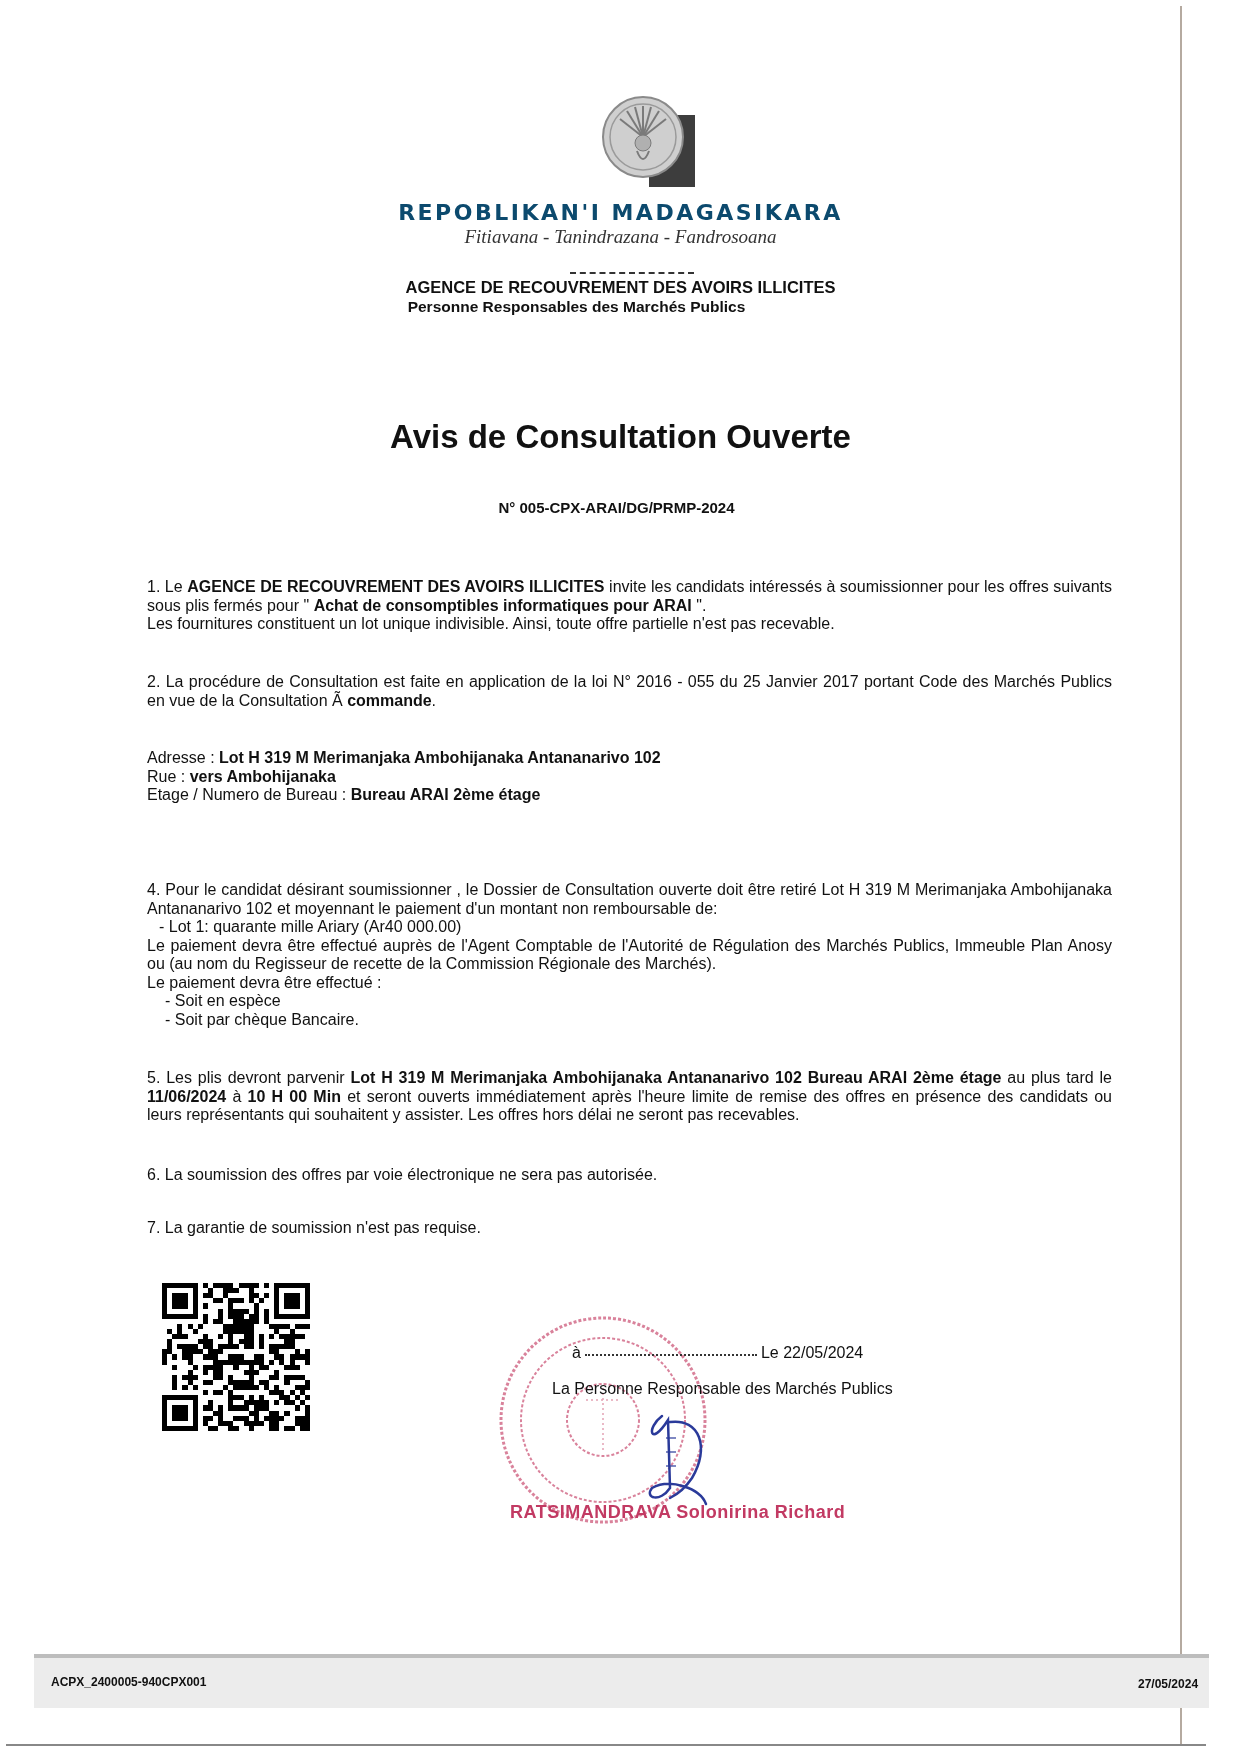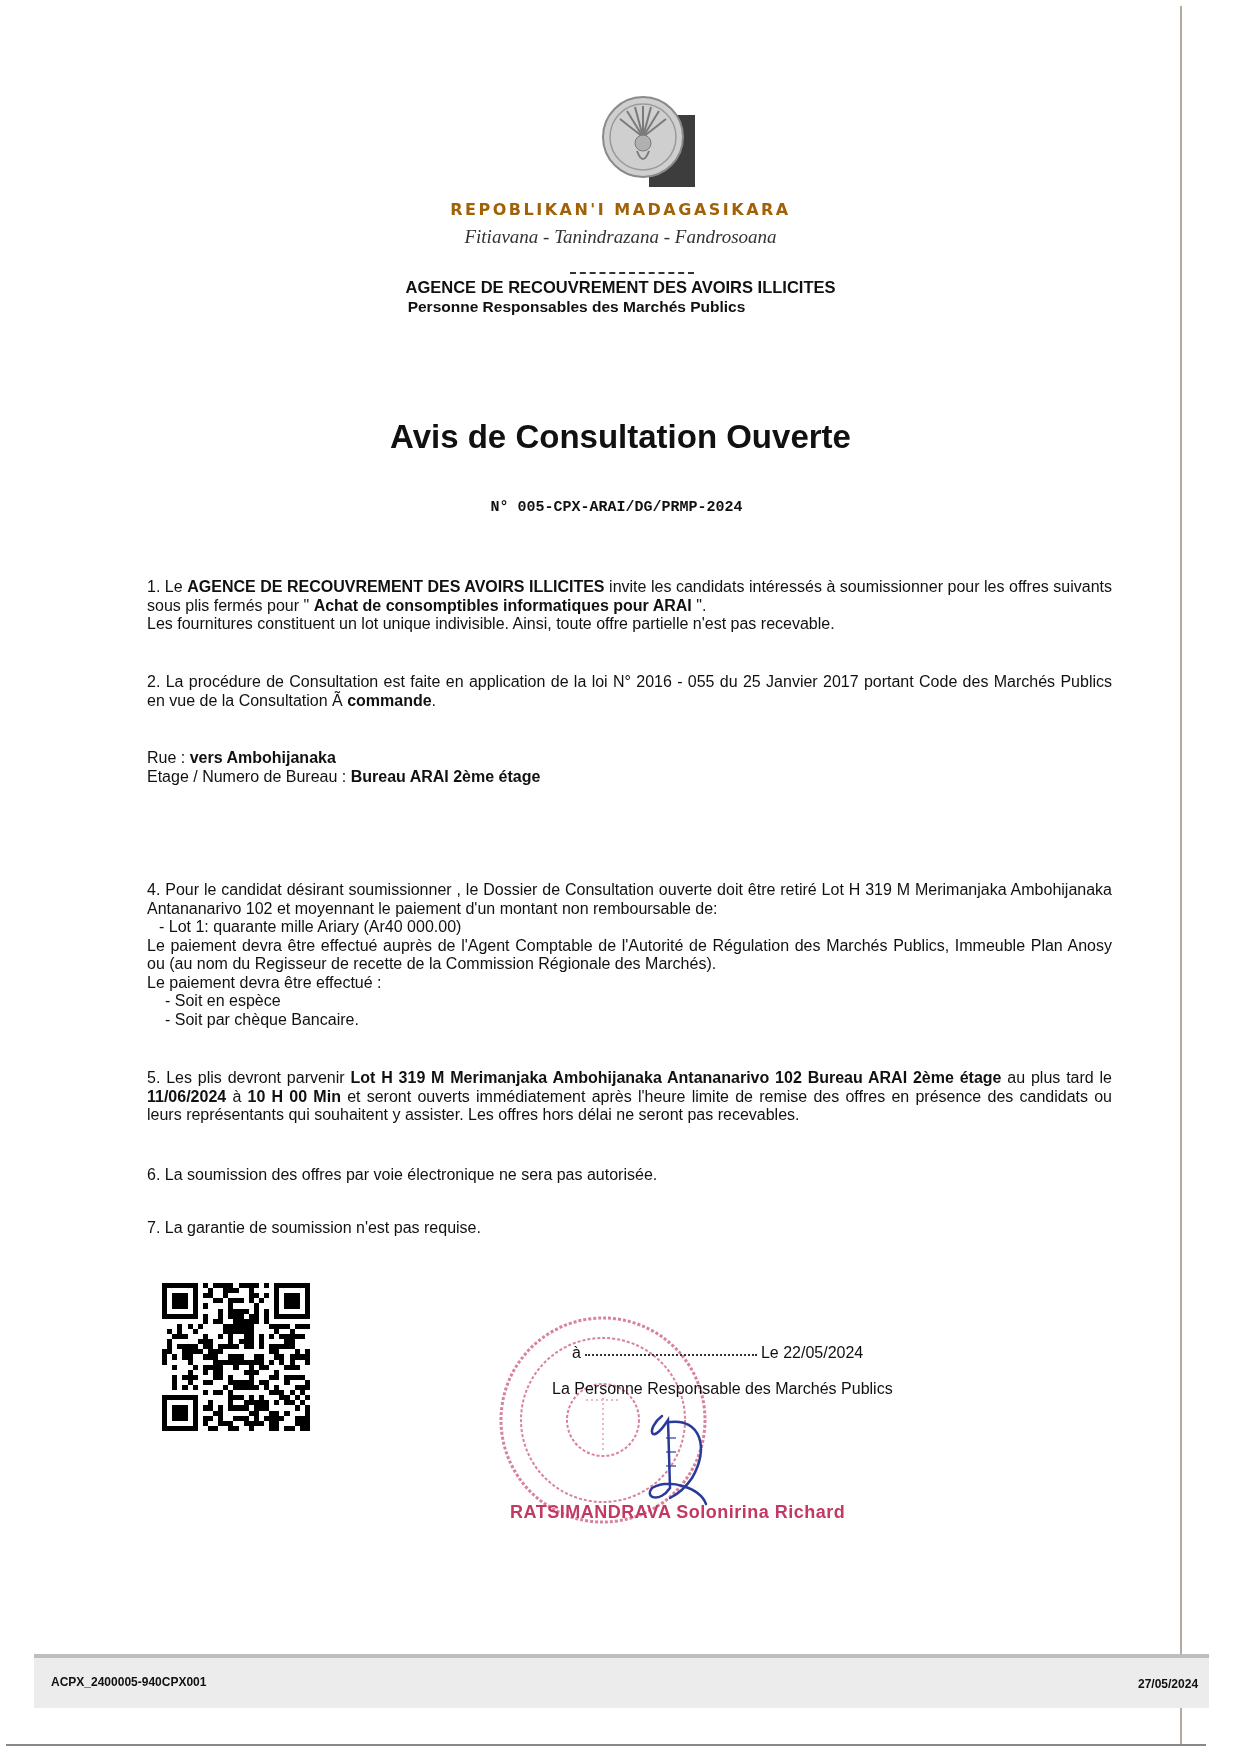--- a/index.html
+++ b/index.html
@@ -1,29 +1,29 @@
 <!DOCTYPE html>
 <html><head>
 <meta charset="utf-8">
 <style>
   html, body { margin: 0; padding: 0; background: #ffffff; }
   body { width: 1241px; height: 1755px; position: relative; overflow: hidden;
          font-family: "Liberation Sans", sans-serif; color: #111; }
   .abs { position: absolute; }
   .edge-line { position: absolute; left: 1180px; top: 6px; width: 2px; height: 1740px; background: #b5aaa0; }
   .emblem { left: 597px; top: 93px; width: 100px; height: 96px; }
-  .rep { left: 0; width: 1241px; top: 200px; text-align: center; font-size: 16px; font-weight: bold;
-         letter-spacing: 2.5px; color: #a16207; font-family: "DejaVu Sans", sans-serif; }
+  .rep { left: 0; width: 1241px; top: 200px; text-align: center; font-size: 22px; font-weight: bold;
+         letter-spacing: 2.5px; color: #0c4a6e; font-family: "DejaVu Sans", sans-serif; }
   .motto { left: 0; width: 1241px; top: 226px; text-align: center; font-size: 19px; font-style: italic;
            font-family: "Liberation Serif", serif; color: #333; }
   .sep { left: 570px; top: 272px; width: 124px; height: 0; border-top: 2px dashed #333; }
   .agency { left: 0; width: 1241px; top: 278px; text-align: center; font-size: 16.5px; font-weight: bold; }
   .prmp { left: 0; width: 1153px; top: 298px; text-align: center; font-size: 15.5px; font-weight: bold; }
   .title { left: 0; width: 1241px; top: 418px; text-align: center; font-size: 33px; font-weight: bold; }
-  .ref { left: 0; width: 1233px; top: 499px; text-align: center; font-size: 15px; font-weight: bold; font-family: Liberation Mono, monospace; }
+  .ref { left: 0; width: 1233px; top: 499px; text-align: center; font-size: 15px; font-weight: bold; }
   .para { position: absolute; left: 147px; width: 965px; font-size: 16px; line-height: 18.5px; }
   .para p { margin: 0; }
   .b { font-weight: bold; }
   .indent { padding-left: 12px; }
   .just { text-align: justify; text-align-last: left; margin-top: 9px; }
   .qr { left: 162px; top: 1283px; width: 148px; height: 148px; }
   .stamp { left: 488px; top: 1310px; width: 230px; height: 220px; }
   .place-date { left: 572px; top: 1344px; font-size: 16px; }
   .dots { display: inline-block; width: 172px; border-bottom: 2px dotted #333; margin: 0 4px; vertical-align: 2px; }
   .role { left: 552px; top: 1380px; font-size: 16px; }
@@ -74,20 +74,21 @@
   <p>Les fournitures constituent un lot unique indivisible. Ainsi, toute offre partielle n'est pas recevable.</p>
 </div>
 
 <div class="para just" style="top:664px;">
   <p>
     <span>2. La procédure de Consultation est faite en application de la loi N° 2016 - 055 du 25 Janvier 2017 portant Code des Marchés Publics en vue de la Consultation Ã  </span><span class="b">commande</span><span>.</span>
   </p>
 </div>
 
 <div class="para just" style="top:740px;">
+  <p><span>Adresse : </span><span class="b">Lot H 319 M Merimanjaka Ambohijanaka Antananarivo 102</span></p>
   <p><span>Rue : </span><span class="b">vers Ambohijanaka</span></p>
   <p><span>Etage / Numero de Bureau : </span><span class="b">Bureau ARAI 2ème étage</span></p>
 </div>
 
 <div class="para just" style="top:872px;">
   <p>4. Pour le candidat désirant soumissionner , le Dossier de Consultation ouverte doit être retiré  Lot H 319 M Merimanjaka Ambohijanaka Antananarivo 102  et moyennant le paiement d'un montant non remboursable de:</p>
   <p class="indent">- Lot 1: quarante mille Ariary (Ar40 000.00)</p>
   <p>Le paiement devra être effectué auprès de l'Agent Comptable de l'Autorité de Régulation des Marchés Publics, Immeuble Plan Anosy ou (au nom du Regisseur de recette de la Commission Régionale des Marchés).</p>
   <p>Le paiement devra être effectué :</p>
   <p class="indent" style="padding-left:18px;">- Soit en espèce</p>

